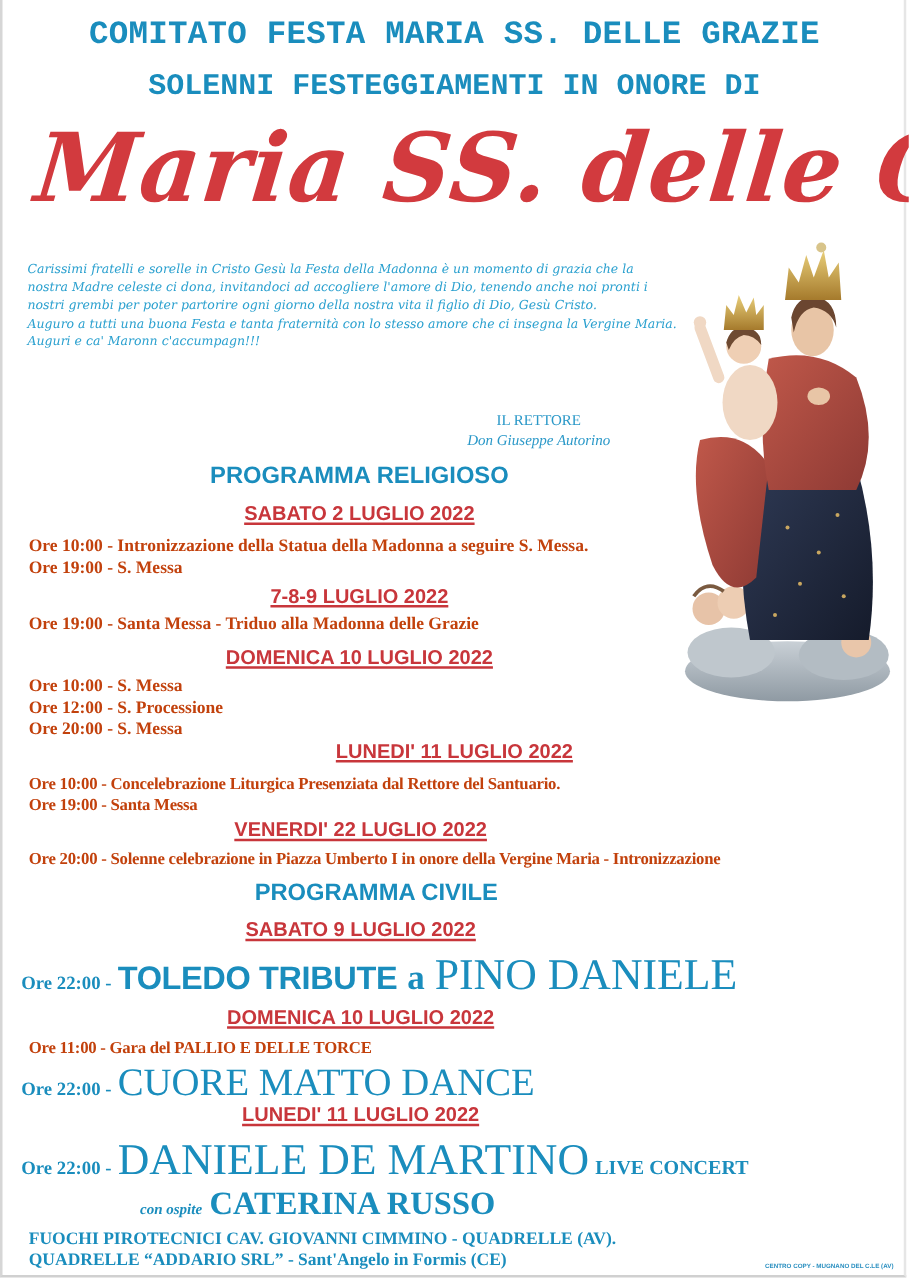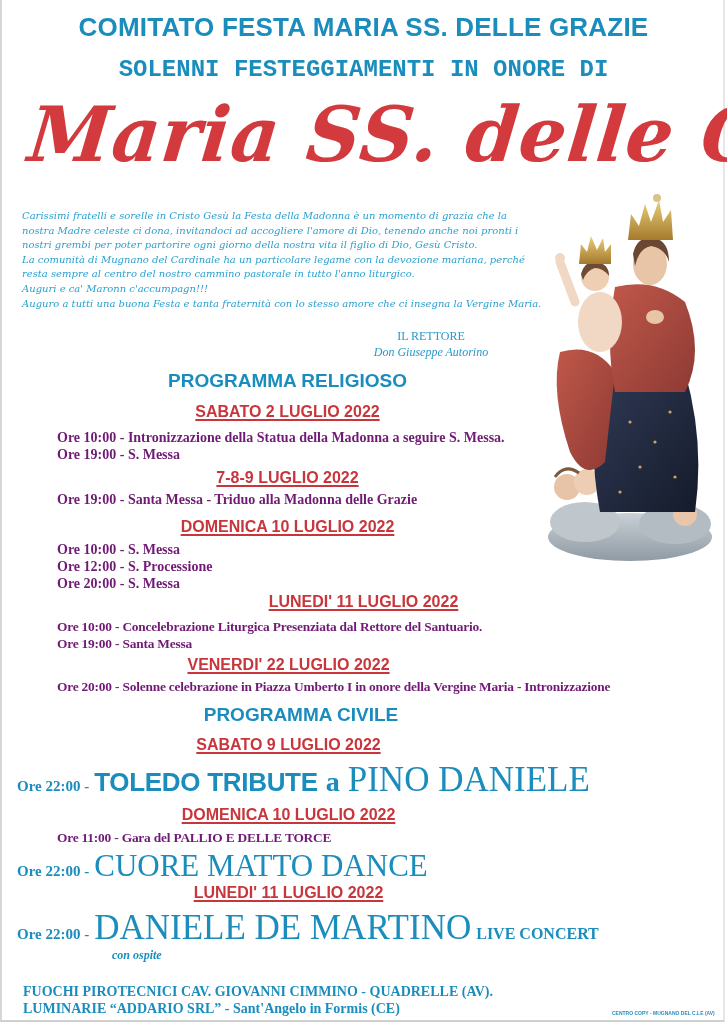--- a/index.html
+++ b/index.html
@@ -11,21 +11,21 @@
       color: #1a8dbd;
     }
     .frame {
       position: absolute; left: 0; top: 0; width: 725px; height: 1022px;
       border-left: 2px solid #d6d6d6; border-right: 2px solid #e6e6e6; border-bottom: 2px solid #d0d0d0;
       box-sizing: border-box;
     }
     .abs { position: absolute; white-space: nowrap; }
     .center { left: 0; width: 727px; text-align: center; }
 
-    .hdr1 { top: 12px; font-family: Liberation Sans, sans-serif; font-weight: bold; font-size: 26px; color: #1a8dbd; letter-spacing: 0.2px; }
+    .hdr1 { top: 12px; font-family: Liberation Mono, monospace; font-weight: bold; font-size: 26px; color: #1a8dbd; letter-spacing: 0.2px; }
     .hdr2 { top: 56px; font-family: Liberation Mono, monospace; font-weight: bold; font-size: 24px; color: #1a8dbd; }
     .script-title {
       top: 90px; left: 22px; width: 700px; text-align: center;
       font-family: "DejaVu Serif", serif; font-style: italic; font-weight: bold;
       font-size: 76px; color: #d23a3e; letter-spacing: 1px;
       transform: scaleX(0.98) skewX(-6deg);
     }
 
     .letter {
       top: 209px; left: 22px; width: 520px;
@@ -45,21 +45,21 @@
       left: 15px; width: 545px; text-align: center;
     }
     .section-title.wide { left: 0; width: 602px; }
     .day {
       font-family: "Liberation Sans", sans-serif; font-weight: bold; font-size: 16px; color: #c8363b;
       text-decoration: underline; text-decoration-thickness: 2px; text-underline-offset: 2px;
       left: 15px; width: 545px; text-align: center;
     }
     .day.wide { left: 0; width: 577px; }
     .ev {
-      left: 23px; font-family: "Liberation Serif", serif; font-weight: bold; font-size: 14px; color: #701a75; margin-left: 34px;
+      left: 23px; font-family: "Liberation Serif", serif; font-weight: bold; font-size: 14px; color: #c2410c;
     }
     .ev.cond { font-size: 13.4px; letter-spacing: -0.2px; }
     .big-row { left: 17px; font-family: "Liberation Serif", serif; color: #1a8dbd; display: flex; align-items: baseline; }
     .big-row .time { font-weight: bold; font-size: 15px; margin-right: 5px; }
     .big-sans { font-family: "Liberation Sans", sans-serif; font-weight: bold; font-size: 26px; letter-spacing: -0.3px; }
     .big-serif { font-family: "Liberation Serif", serif; font-size: 35px; }
     .mid-serif { font-family: "Liberation Serif", serif; font-size: 26px; }
     .small-a { font-family: "Liberation Serif", serif; font-weight: bold; font-size: 28px; margin: 0 8px 0 8px; }
     .live { font-family: "Liberation Serif", serif; font-weight: bold; font-size: 16px; margin-left: 5px; }
     .guest { left: 100px; display: flex; align-items: baseline; color: #1a8dbd; }
@@ -72,23 +72,22 @@
 <body>
 
 <div class="frame"></div>
 
 <div class="abs center hdr1">COMITATO FESTA MARIA SS. DELLE GRAZIE</div>
 <div class="abs center hdr2">SOLENNI FESTEGGIAMENTI IN ONORE DI</div>
 <div class="abs script-title">Maria SS. delle Grazie</div>
 
 <div class="abs letter">
   <p>Carissimi fratelli e sorelle in Cristo Gesù la Festa della Madonna è un momento di grazia che la nostra Madre celeste ci dona, invitandoci ad accogliere l'amore di Dio, tenendo anche noi pronti i nostri grembi per poter partorire ogni giorno della nostra vita il figlio di Dio, Gesù Cristo.</p>
-  <p>La comunità di Mugnano del Cardinale ha un particolare legame con la devozione mariana, perché resta sempre al centro del nostro cammino pastorale in tutto l'anno liturgico.</p>
+  <p>Auguro a tutti una buona Festa e tanta fraternità con lo stesso amore che ci insegna la Vergine Maria.</p>
   <p>Auguri e ca' Maronn c'accumpagn!!!</p>
-  <p>Auguro a tutti una buona Festa e tanta fraternità con lo stesso amore che ci insegna la Vergine Maria.</p>
 </div>
 <div class="abs signer signer-title">IL RETTORE</div>
 <div class="abs signer signer-name">Don Giuseppe Autorino</div>
 
 <div class="abs statue" title="Statua della Madonna con Bambino incoronati">
   <svg width="170" height="372" viewBox="0 0 170 372" xmlns="http://www.w3.org/2000/svg">
     <defs>
       <linearGradient id="gold" x1="0" y1="0" x2="0" y2="1">
         <stop offset="0" stop-color="#e9cf7a"></stop>
           <stop offset="1" stop-color="#a57a2c"></stop>
@@ -189,18 +188,19 @@
 </div>
 
 <div class="abs day wide" style="top:884px;">LUNEDI' 11 LUGLIO 2022</div>
 <div class="abs big-row" style="top:908px;">
   <span class="time">Ore 22:00 -</span>
   <span class="big-serif">DANIELE DE MARTINO</span>
   <span class="live">LIVE CONCERT</span>
 </div>
 <div class="abs guest" style="top:948px;">
   <span class="lbl">con ospite</span>
+  <span class="name">CATERINA RUSSO</span>
 </div>
 
 <div class="abs credit" style="top:984px;">FUOCHI PIROTECNICI CAV. GIOVANNI CIMMINO - QUADRELLE (AV).</div>
-<div class="abs credit" style="top:1001px;">LUMINARIE “ADDARIO SRL” - Sant'Angelo in Formis (CE)</div>
+<div class="abs credit" style="top:1001px;">QUADRELLE “ADDARIO SRL” - Sant'Angelo in Formis (CE)</div>
 
 <div class="abs printer">CENTRO COPY - MUGNANO DEL C.LE (AV)</div>
 
 </body></html>

